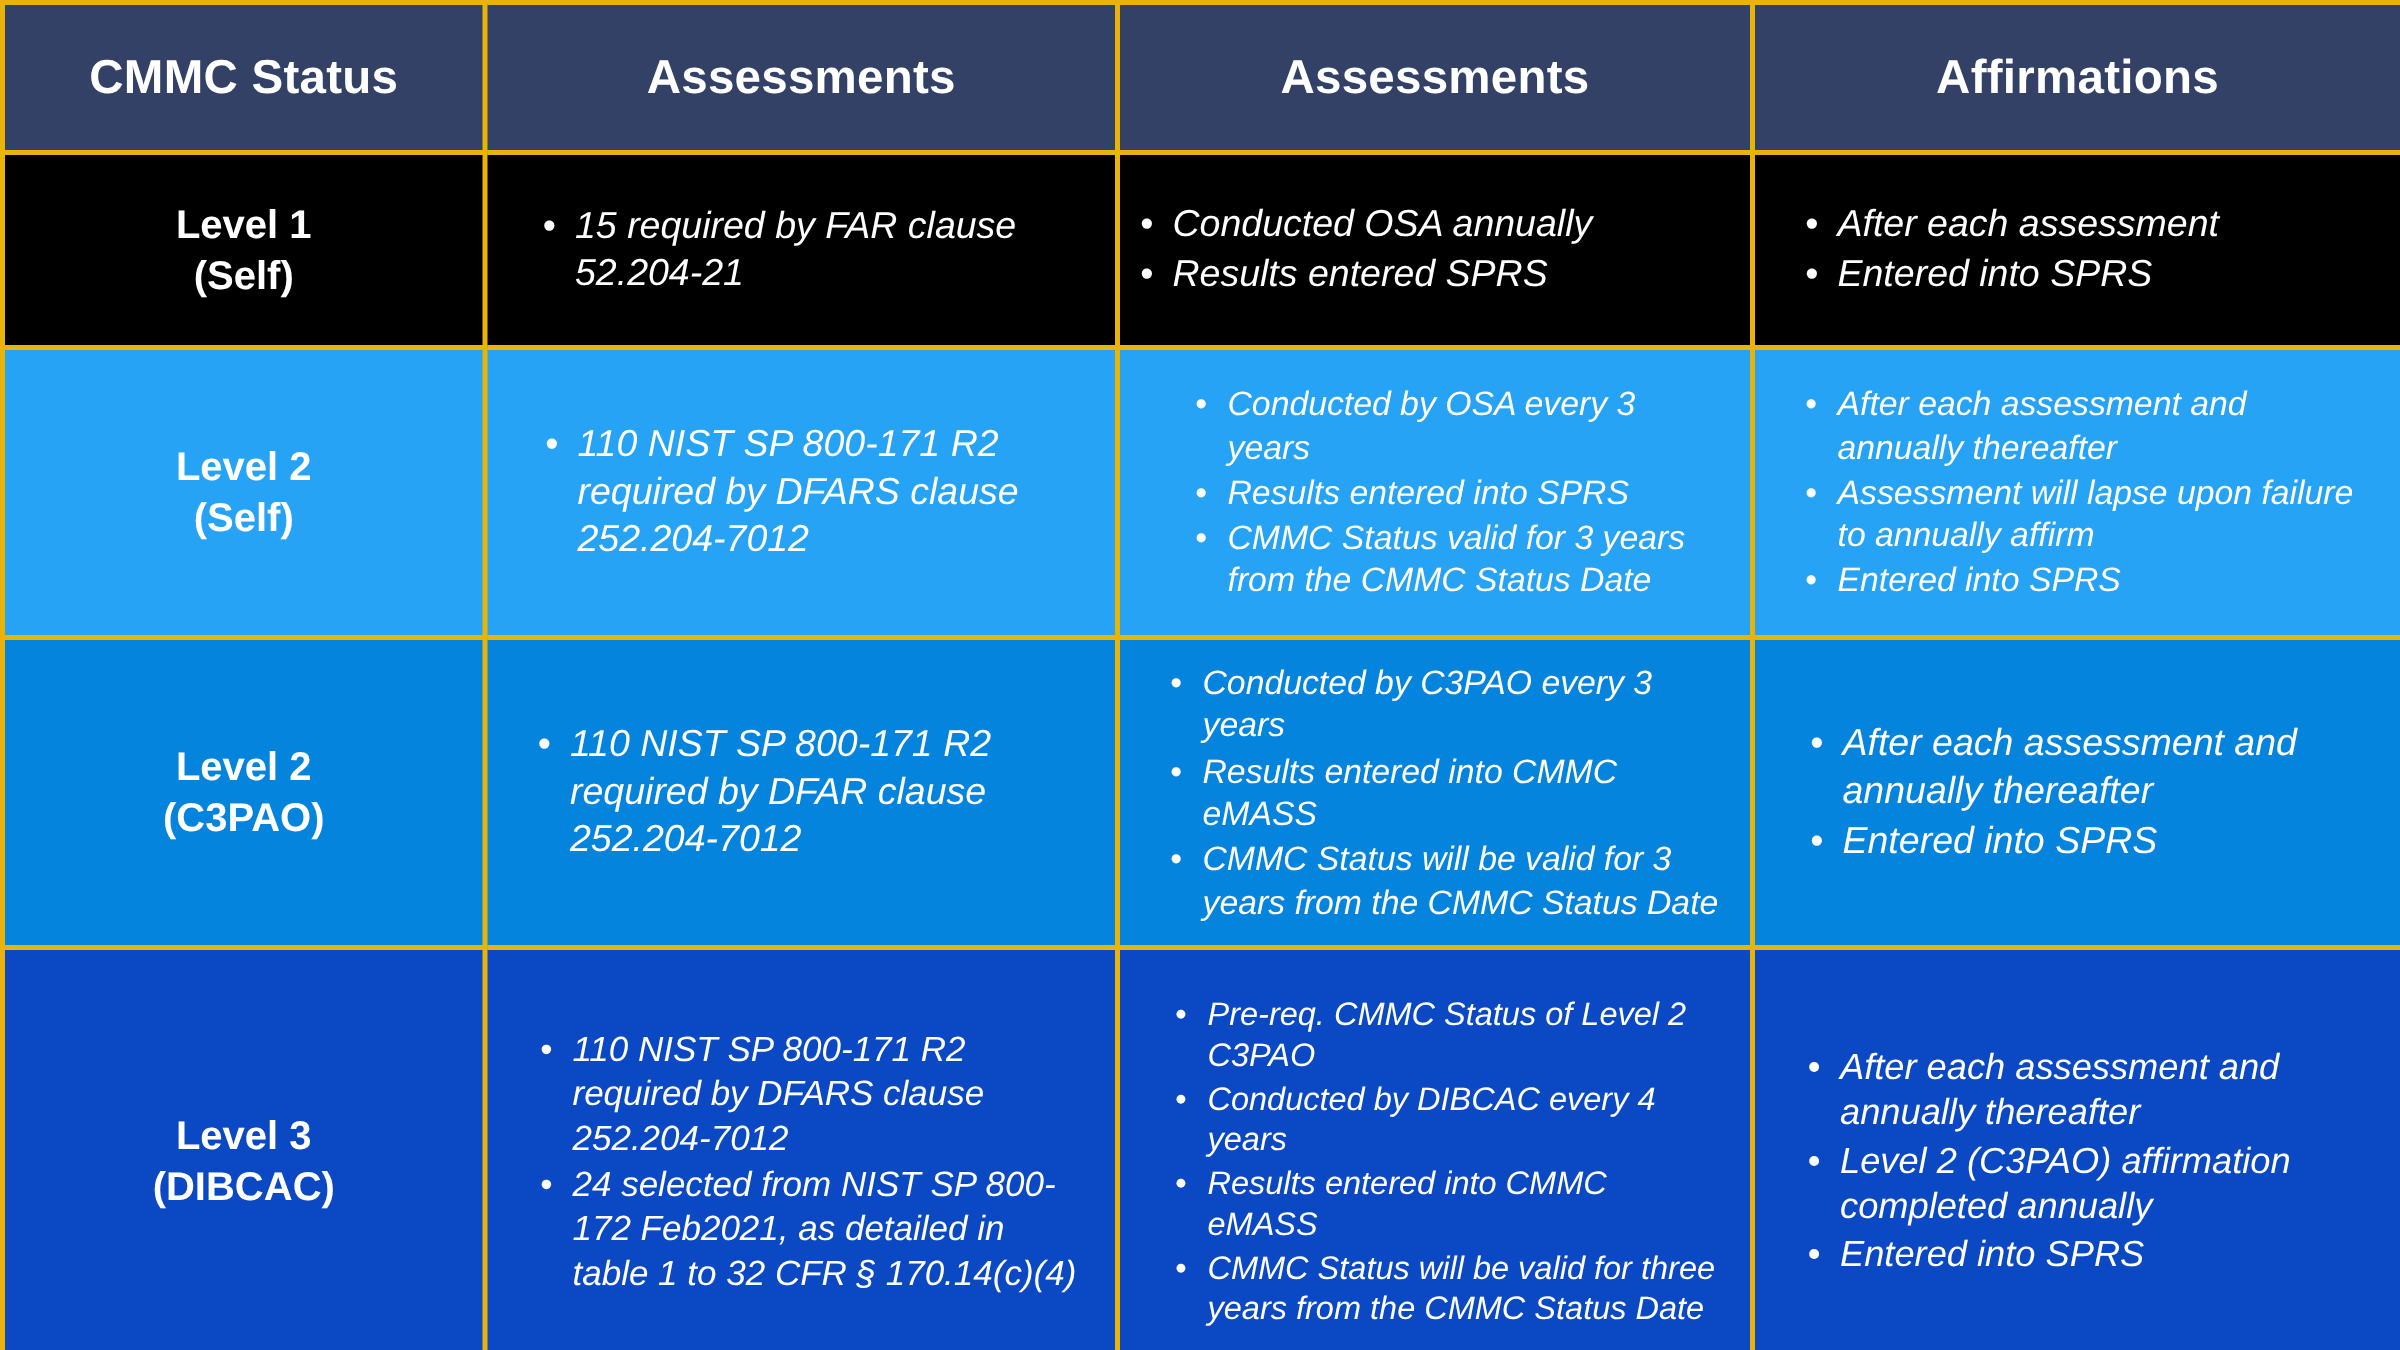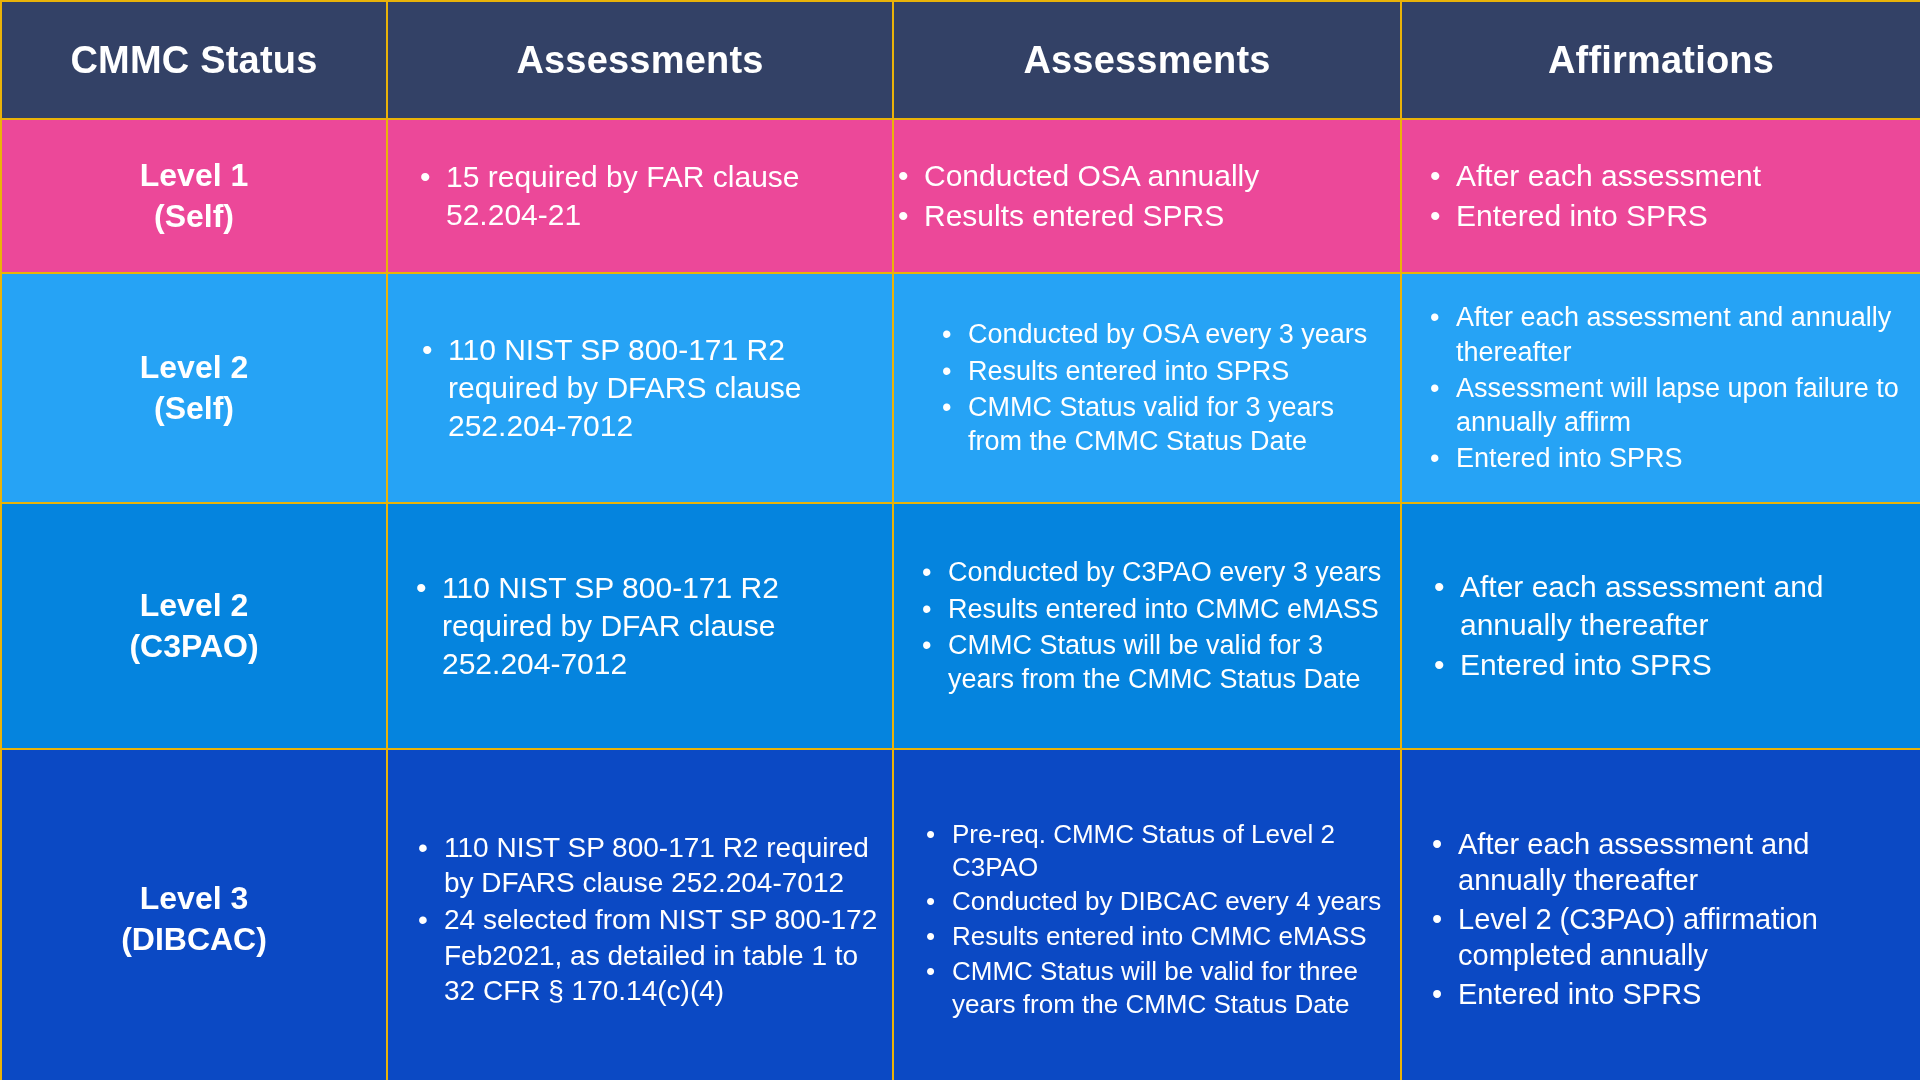--- a/index.html
+++ b/index.html
@@ -17,21 +17,21 @@
 
   .cmmc-table {
     width: 1920px;
     height: 1080px;
     border-collapse: collapse;
     table-layout: fixed;
   }
 
   .cmmc-table td,
   .cmmc-table th {
-    border: 2px solid #eab308;
+    border: 4px solid #eab308;
     padding: 0;
     vertical-align: middle;
     color: #ffffff;
   }
 
   
   col.c-status  { width: 386px; }
   col.c-req     { width: 506px; }
   col.c-assess  { width: 508px; }
   col.c-affirm  { width: 520px; }
@@ -50,23 +50,24 @@
   .status-cell {
     text-align: center;
     font-size: 32px;
     font-weight: bold;
     line-height: 1.28;
   }
   .status-cell .lvl-line { display: block; }
 
   
   ul.blist {
-    margin: 0;
+    margin: 12px;
     padding: 0 10px 0 52px;
     list-style: none;
+    font-style: italic;
   }
   ul.blist li {
     position: relative;
     margin: 0 0 2px 0;
     padding: 0 0 0 2px;
   }
   ul.blist li:last-child { margin-bottom: 0; }
   ul.blist li::before {
     content: "\2022";
     position: absolute;
@@ -90,21 +91,21 @@
   .r3 .cell-req ul.blist { font-size: 30px; }
   .r3 .cell-assess ul.blist { }
   .r3 .cell-affirm ul.blist { font-size: 30px; padding-left: 56px; }
 
   .r4 ul.blist           { font-size: 26px; line-height: 1.26; }
   .r4 .cell-req ul.blist { font-size: 28px; padding-left: 54px; }
   .r4 .cell-assess ul.blist { padding-left: 56px; }
   .r4 .cell-affirm ul.blist { font-size: 29px; padding-left: 54px; }
 
   
-  .r1 td { background: #ec4899; }
+  .r1 td { background: #000000; }
   .r2 td { background: #26a3f5; }
   .r3 td { background: #0584de; }
   .r4 td { background: #0b49c4; }
 
   
   .r1 td { height: 152px; }
   .r2 td { height: 228px; }
   .r3 td { height: 244px; }
   .r4 td { height: 338px; }
 </style>

